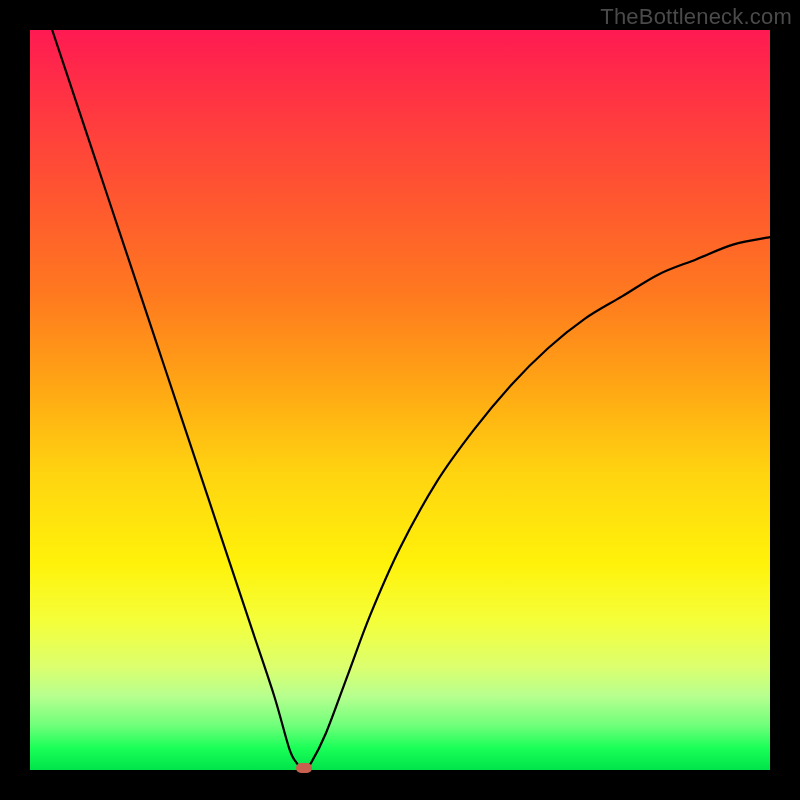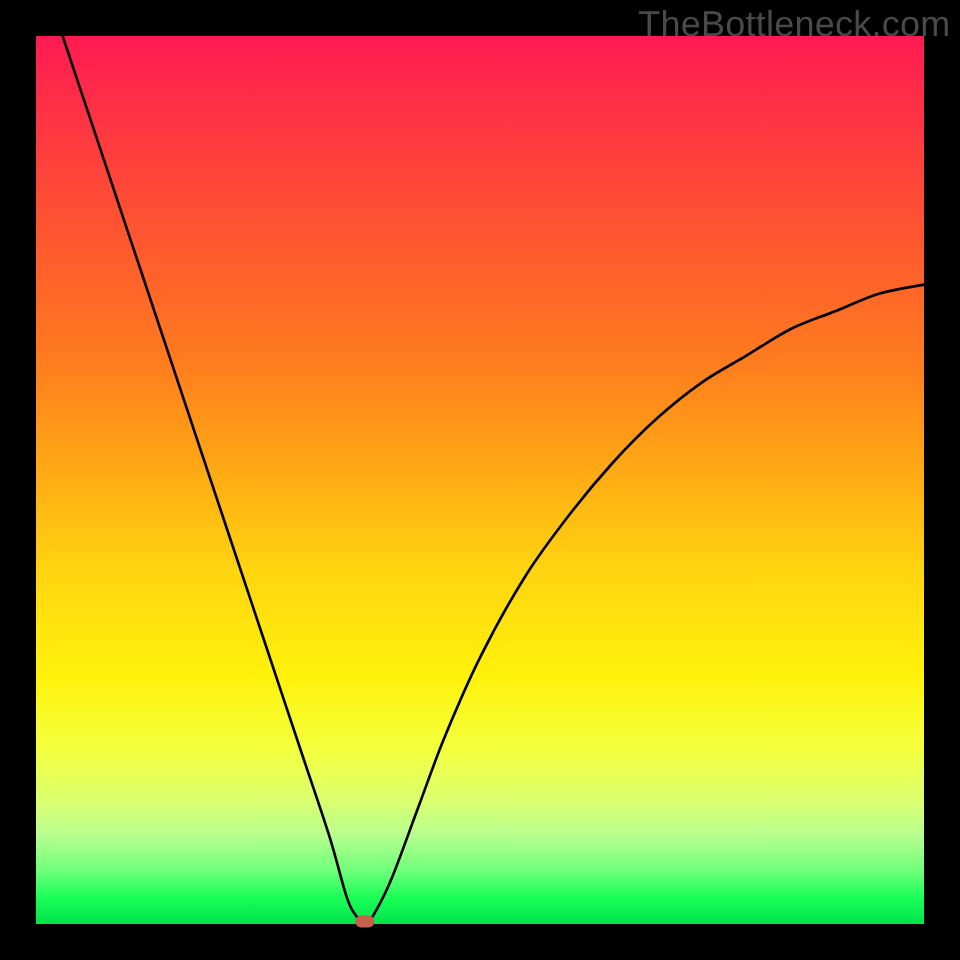--- a/index.html
+++ b/index.html
@@ -40,21 +40,21 @@
       #6fff7a 94%,
       #1bff58 97%,
       #00e34a 100%
     );
   }
   .watermark {
     position: absolute;
     top: 4px;
     right: 8px;
     color: #4a4a4a;
-    font-size: 30px;
+    font-size: 22px;
     font-weight: 500;
     letter-spacing: 0.2px;
     user-select: none;
   }
   svg.curve {
     position: absolute;
     left: 30px;
     top: 30px;
     width: 740px;
     height: 740px;

